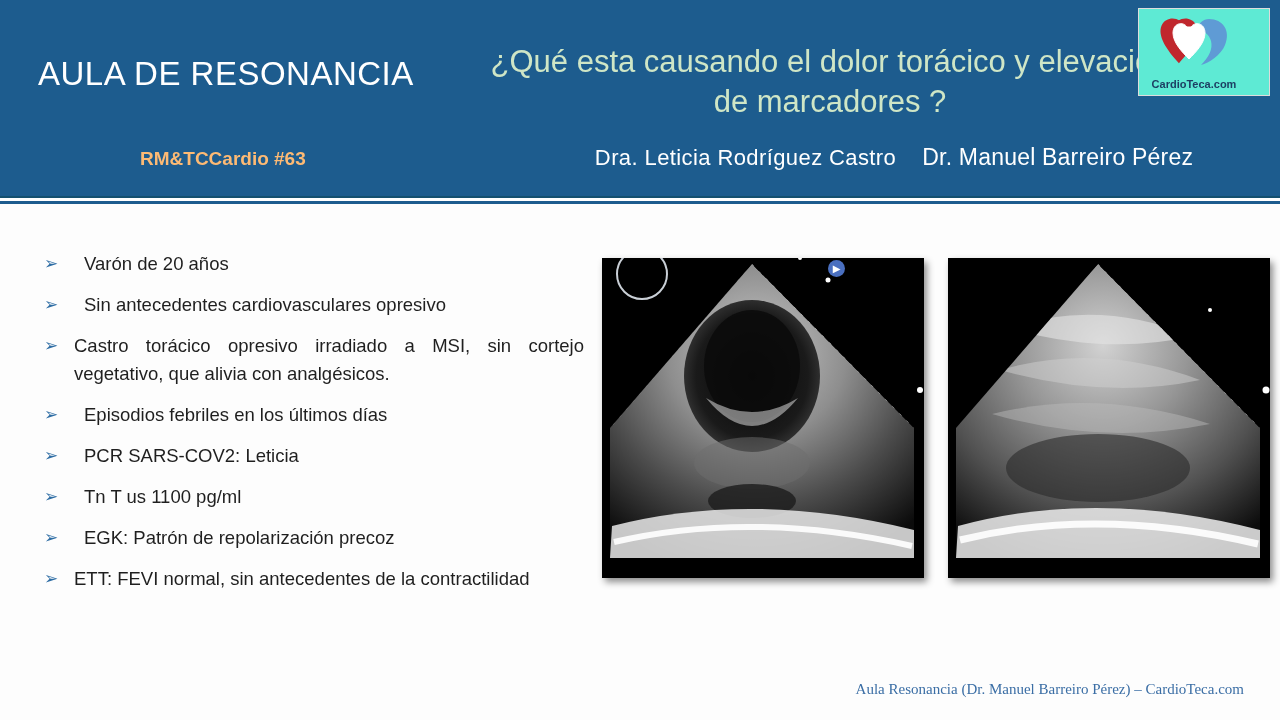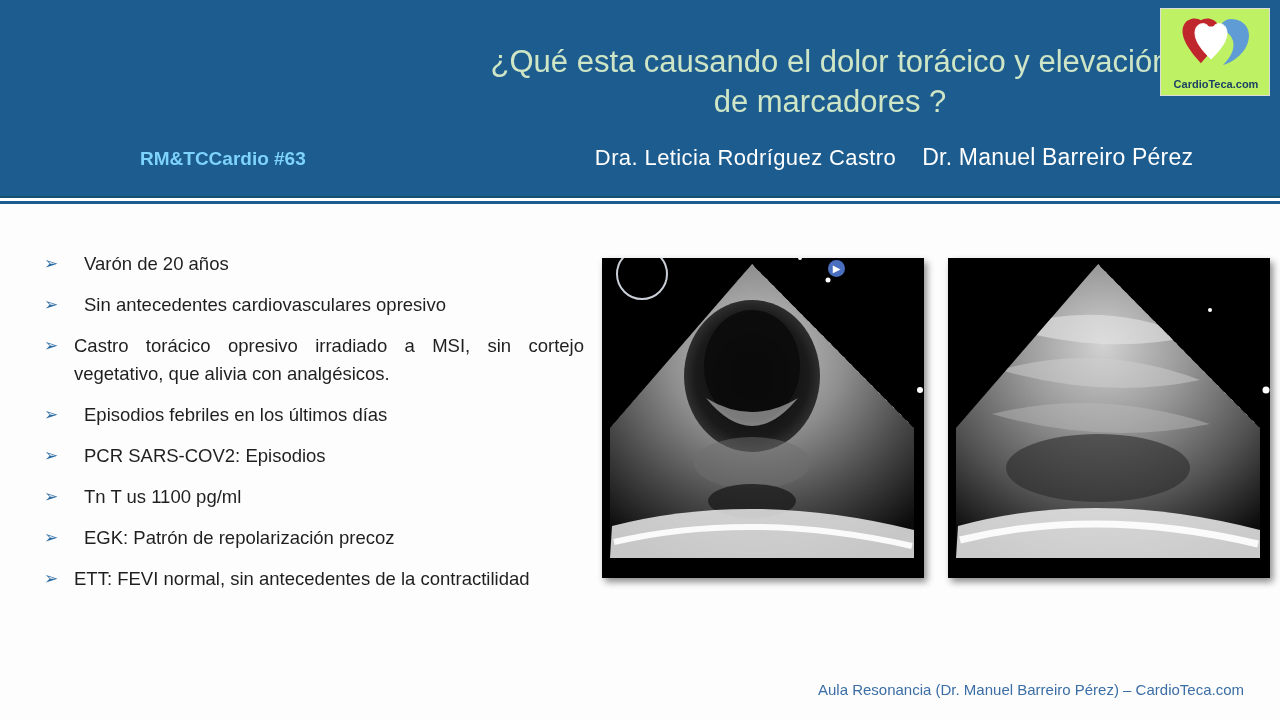--- a/index.html
+++ b/index.html
@@ -37,21 +37,21 @@
     left: 38px; top: 55px;
     color: #ffffff;
     font-size: 33px;
     letter-spacing: 0.5px;
     font-weight: 400;
     white-space: nowrap;
   }
   .brand-sub {
     position: absolute;
     left: 140px; top: 148px;
-    color: #7dd3fc;
+    color: #fdba74;
     font-size: 19px;
     font-weight: bold;
     white-space: nowrap;
   }
 
   .slide-title {
     position: absolute;
     left: 470px; top: 42px;
     width: 720px;
     text-align: center;
@@ -69,22 +69,22 @@
     color: #ffffff;
     white-space: nowrap;
   }
   .author-1 { font-size: 22px; letter-spacing: 0.4px; margin-left: 48px; }
   .author-2 { font-size: 23px; margin-left: 26px; letter-spacing: 0.2px; }
 
   
   .logo {
     position: absolute;
     right: 10px; top: 8px;
-    width: 110px; height: 88px;
-    background: #bef264;
+    width: 132px; height: 88px;
+    background: #5eead4;
     border: 1px solid #dcdcdc;
     overflow: hidden;
   }
   .logo-mark {
     position: absolute;
     top: 4px; left: 0; width: 110px; height: 56px;
   }
   .logo-text {
     position: absolute;
     bottom: 5px; left: 0; width: 110px;
@@ -156,29 +156,31 @@
     line-height: 17px;
     text-align: center;
   }
 
   
   .footer {
     position: absolute;
     right: 36px; bottom: 22px;
     color: #3b6ea5;
     font-size: 15px;
+    font-family: Liberation Serif, serif;
   }
 </style>
 </head>
 <body>
 
 <div class="slide">
 
   <div class="header">
 
+    <div class="brand-title">AULA DE RESONANCIA</div>
     <div class="brand-sub">RM&amp;TCCardio #63</div>
 
     <div class="slide-title">¿Qué esta causando el dolor torácico y elevación de marcadores ?</div>
 
     <div class="authors">
       <span class="author-1">Dra. Leticia Rodríguez Castro</span><span class="author-2">Dr. Manuel Barreiro Pérez</span>
     </div>
 
     <div class="logo">
       <svg class="logo-mark" viewBox="0 0 110 56">
@@ -203,21 +205,21 @@
     <div class="bullet">
       <span class="arrow">➢</span>
       <span class="txt">Castro torácico opresivo irradiado a MSI, sin cortejo vegetativo, que alivia con analgésicos.</span>
     </div>
     <div class="bullet">
       <span class="arrow">➢</span>
       <span class="txt nojust">Episodios febriles en los últimos días</span>
     </div>
     <div class="bullet">
       <span class="arrow">➢</span>
-      <span class="txt nojust">PCR SARS-COV2: Episodios</span>
+      <span class="txt nojust">PCR SARS-COV2: Leticia</span>
     </div>
     <div class="bullet">
       <span class="arrow">➢</span>
       <span class="txt nojust">Tn T us  1100 pg/ml</span>
     </div>
     <div class="bullet">
       <span class="arrow">➢</span>
       <span class="txt nojust">EGK: Patrón de repolarización precoz</span>
     </div>
     <div class="bullet">

